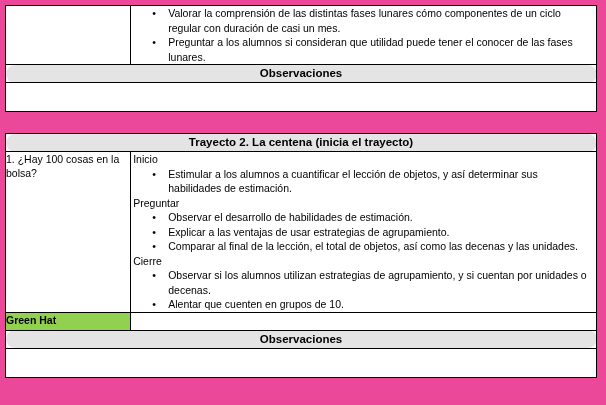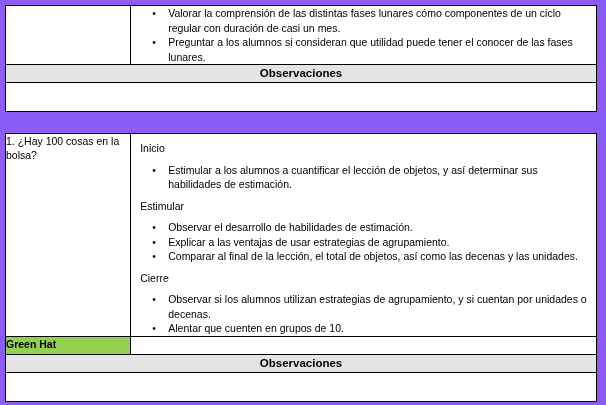--- a/index.html
+++ b/index.html
@@ -11,21 +11,21 @@
     width: 606px;
     height: 405px;
     font-family: "Liberation Sans", sans-serif;
     color: #000000;
     overflow: hidden;
   }
   .page {
     position: relative;
     width: 606px;
     height: 405px;
-    background: #8b5cf6;
+    background: #ec4899;
   }
 
   table.doc-table {
     border-collapse: collapse;
     table-layout: fixed;
     background: #ffffff;
   }
   table.doc-table td {
     border: 1px solid #000000;
     vertical-align: top;
@@ -45,20 +45,21 @@
     left: 5px;
     top: 133px;
     width: 592px;
   }
 
   .col-act { width: 125px; }
   .col-sug { width: 465px; }
 
   .shaded {
     background: #e4e4e4 !important;
+    border-radius: 9px;
   }
   .green {
     background: #92d050 !important;
   }
 
   .center-head {
     text-align: center;
     font-weight: bold;
     font-size: 11.5px;
     line-height: 17px;
@@ -68,21 +69,21 @@
     text-align: center;
     font-weight: bold;
     font-size: 11.5px;
     line-height: 17px;
     padding: 2px 0 3px 0;
   }
 
   .plain-line {
     font-size: 10.5px;
     line-height: 14.5px;
-    margin: 7px;
+    margin: 0;
     padding: 0 0 0 2px;
   }
 
   ul.bullets {
     list-style: none;
     margin: 0;
     padding: 0;
   }
   ul.bullets > li {
     position: relative;
@@ -145,29 +146,32 @@
     </tbody>
   </table>
 
   <table class="doc-table" id="table-two">
     <colgroup>
       <col class="col-act">
       <col class="col-sug">
     </colgroup>
     <tbody>
       <tr>
+        <td class="shaded title-head" colspan="2">Trayecto 2. La centena (inicia el trayecto)</td>
+      </tr>
+      <tr>
         <td class="act-cell">1. ¿Hay 100 cosas en la bolsa?</td>
         <td>
 
           <div class="plain-line">Inicio</div>
           <ul class="bullets">
             <li>Estimular a los alumnos a cuantificar el lección de objetos, y así determinar sus habilidades de estimación.</li>
           </ul>
 
-          <div class="plain-line">Estimular</div>
+          <div class="plain-line">Preguntar</div>
           <ul class="bullets">
             <li>Observar el desarrollo de habilidades de estimación.</li>
             <li>Explicar a las ventajas de usar estrategias de agrupamiento.</li>
             <li>Comparar al final de la lección, el total de objetos, así como las decenas y las unidades.</li>
           </ul>
 
           <div class="plain-line">Cierre</div>
           <ul class="bullets">
             <li>Observar si los alumnos utilizan estrategias de agrupamiento, y si cuentan por unidades o decenas.</li>
             <li>Alentar que cuenten en grupos de 10.</li>

